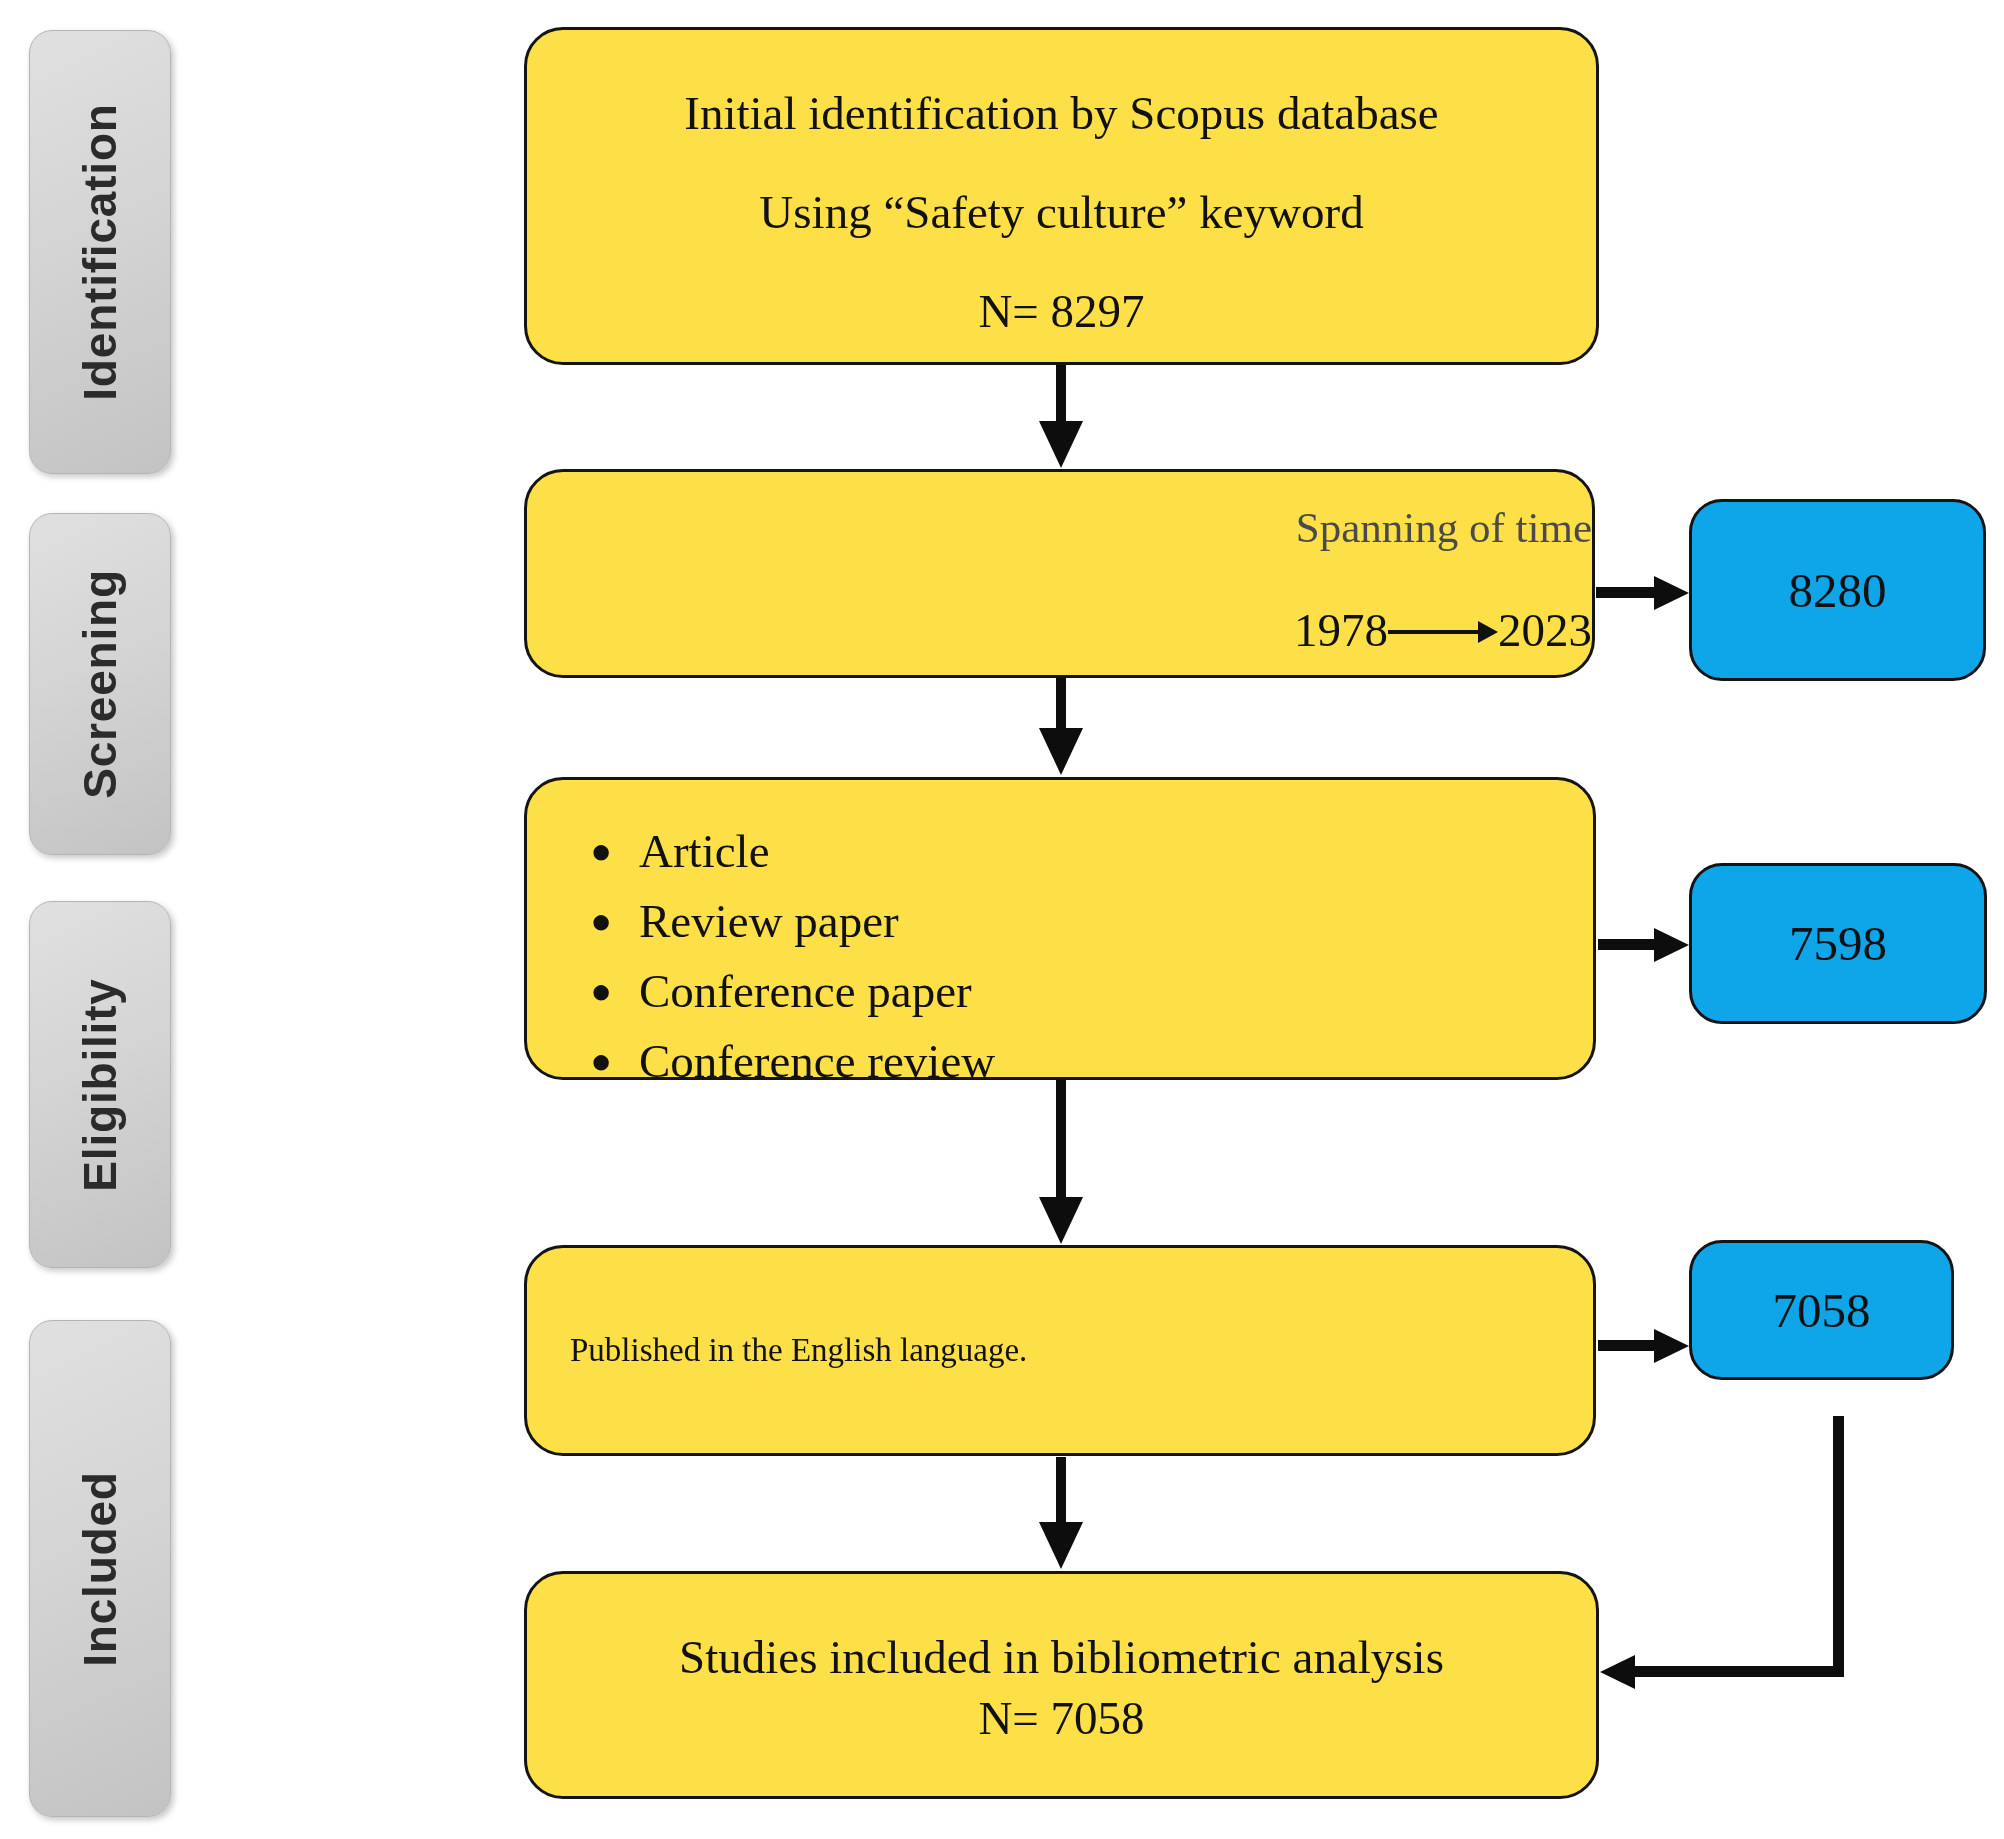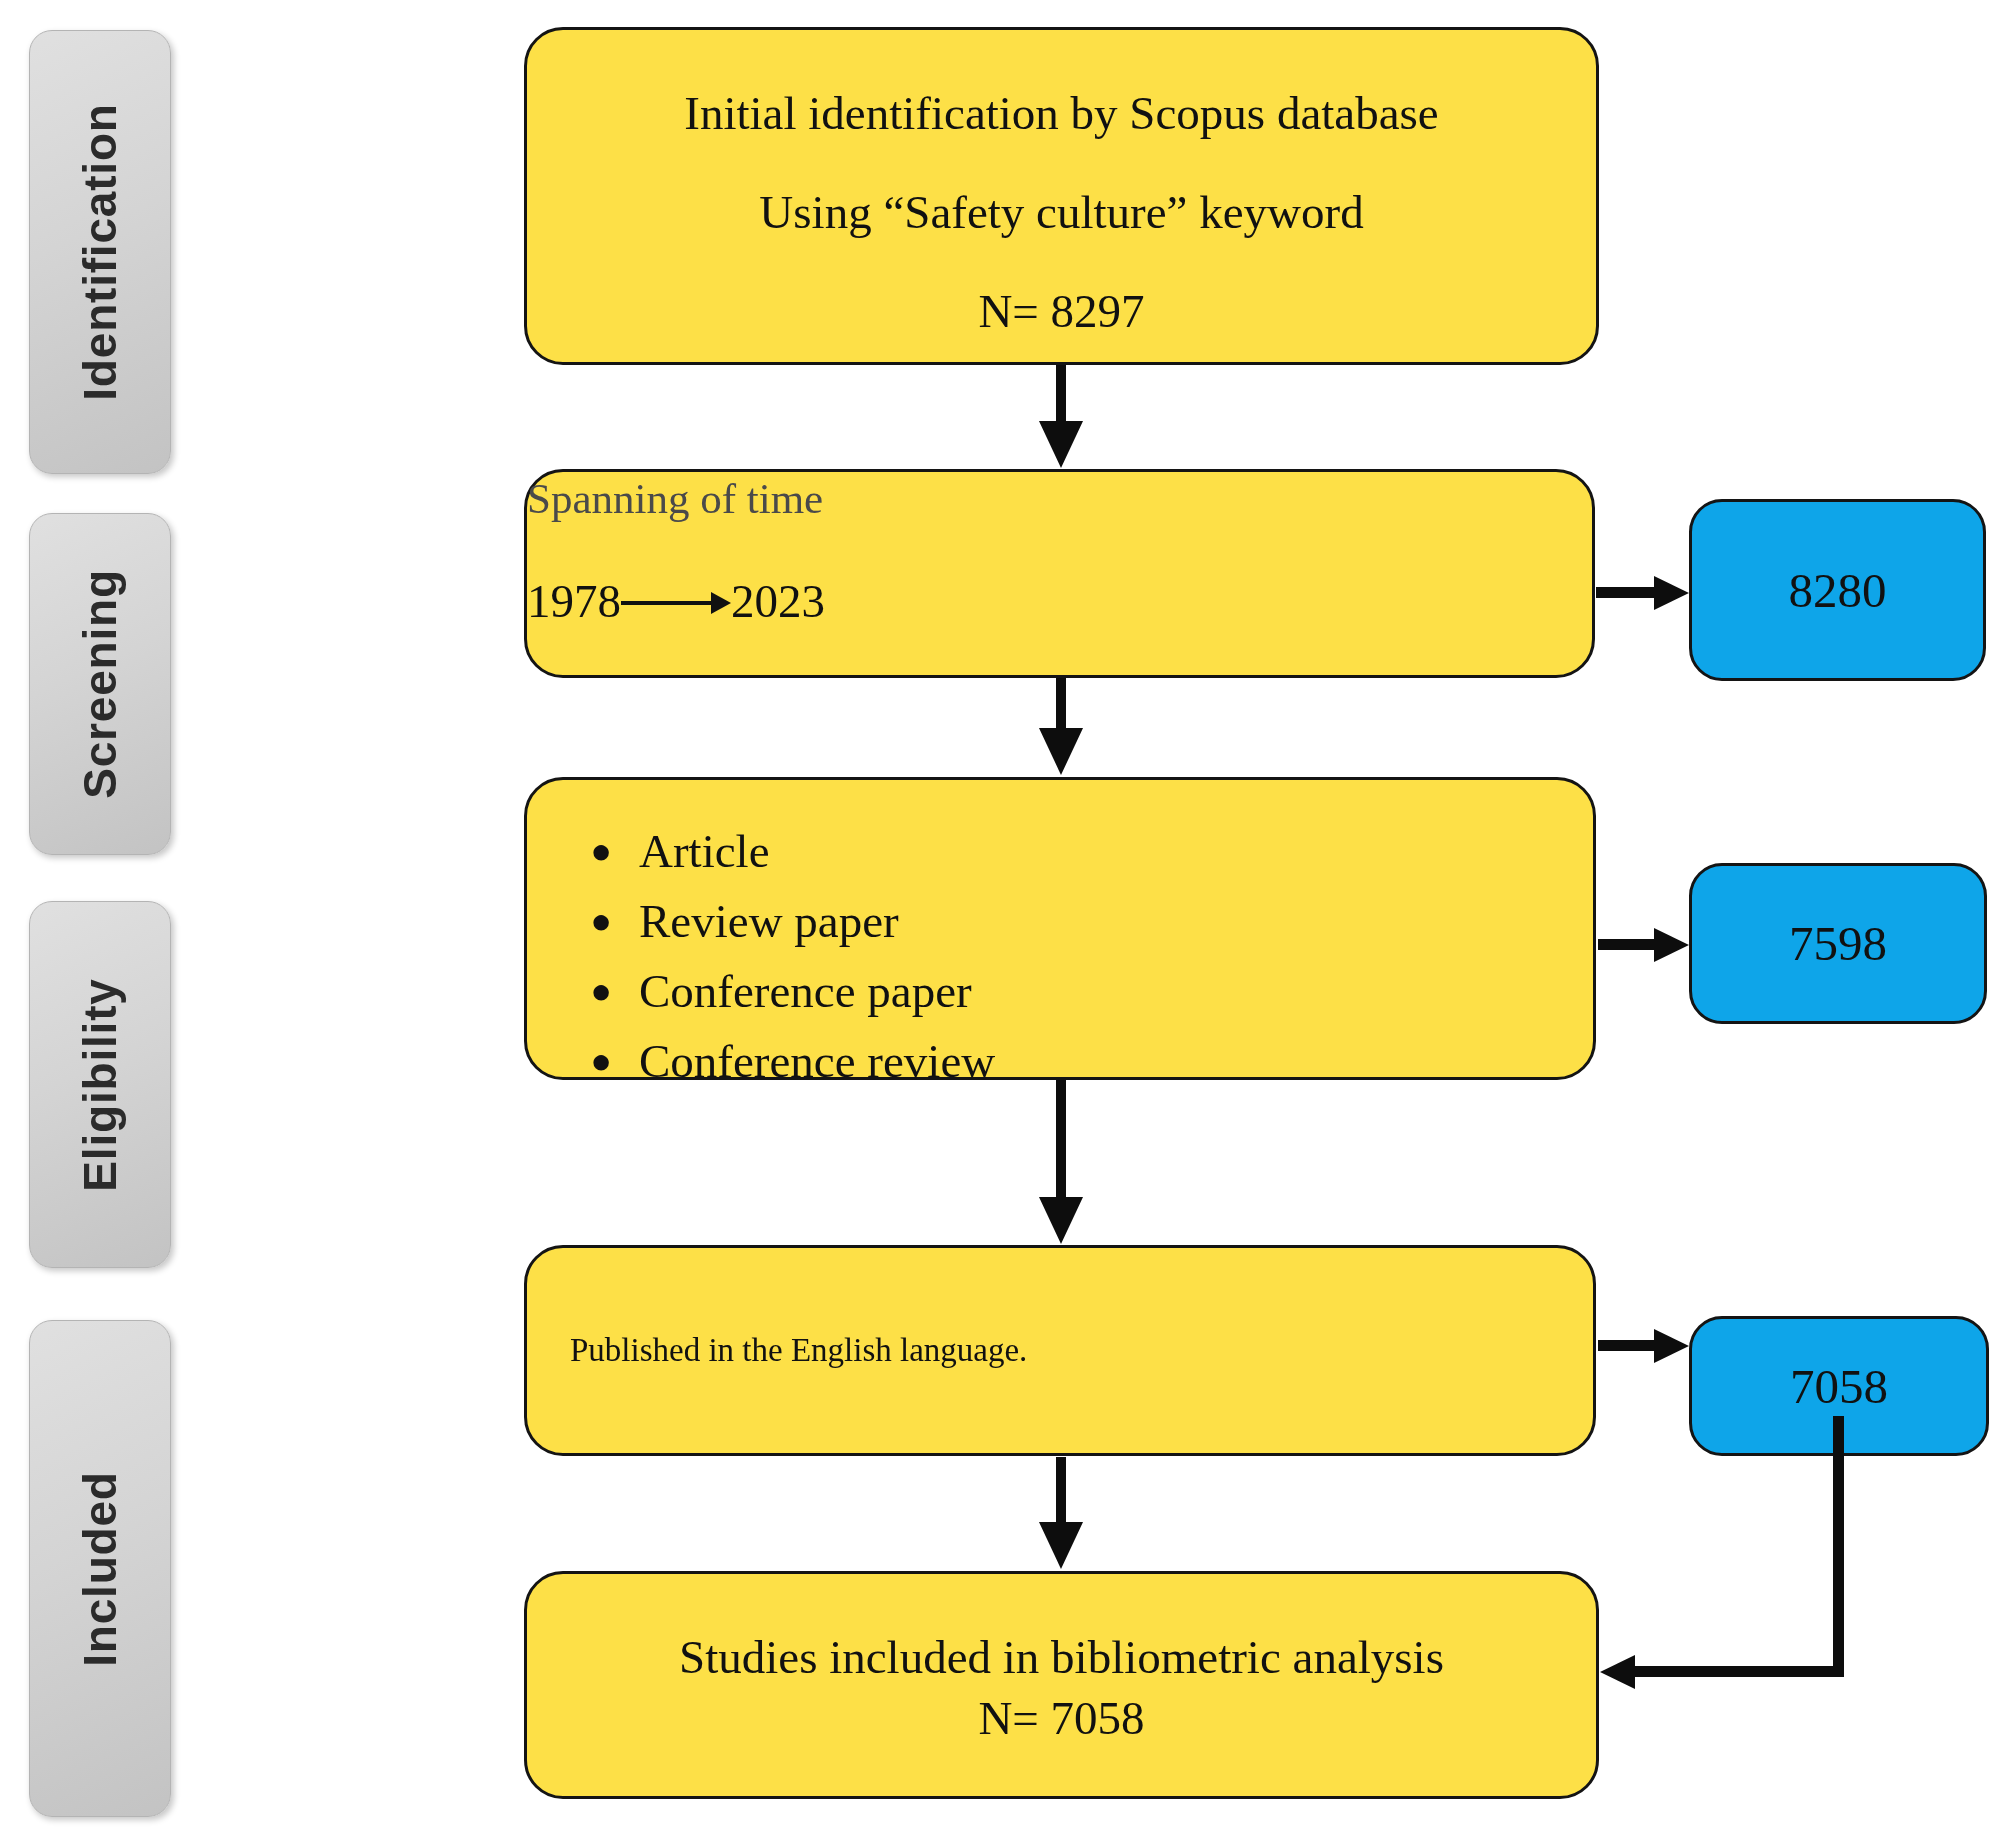--- a/index.html
+++ b/index.html
@@ -50,22 +50,22 @@
   }
   #box-initial {
     left: 524px; top: 26.6px; width: 1075px; height: 338px;
     display: flex; flex-direction: column; align-items: center;
     padding-top: 55px; row-gap: 43px;
   }
   #box-initial .line { font-size: 47px; line-height: 56px; text-align: center; }
 
   #box-timespan {
     left: 524px; top: 469px; width: 1071px; height: 209px;
-    display: flex; flex-direction: column; align-items: flex-start;
-    row-gap: 49px;
+    display: flex; flex-direction: column; align-items: flex-end;
+    padding-top: 29px; row-gap: 49px;
   }
   #box-timespan .span-title { font-size: 43px; line-height: 53px; color: #4a4a4a; }
   .years-row { display: inline-flex; align-items: center; font-size: 47px; }
   .mini-arrow { display: inline-flex; align-items: center; width: 110px; margin-top: 4.6px; }
   .mini-shaft { flex: 1; height: 3.8px; background: #111111; }
   .mini-head {
     width: 0; height: 0;
     border-top: 11.4px solid transparent;
     border-bottom: 11.4px solid transparent;
     border-left: 20.5px solid #111111;
@@ -97,21 +97,21 @@
     position: absolute;
     background: #0ea5e9;
     border: 3px solid #141414;
     border-radius: 33px;
     box-sizing: border-box;
     display: flex; align-items: center; justify-content: center;
     font-size: 49px;
   }
   #count-timespan { left: 1689px; top: 499px;  width: 297px; height: 182px; }
   #count-doctypes { left: 1689px; top: 863px; width: 298px; height: 161px; }
-  #count-language { left: 1689px; top: 1316px; width: 300px; height: 140px; }
+  #count-language { left: 1689px; top: 1240px; width: 265px; height: 140px; }
 
   
   .arrow-down {
     position: absolute; width: 44px;
     display: flex; flex-direction: column; align-items: center;
   }
   .arrow-down .shaft { width: 10px; flex: 1; background: #0d0d0d; }
   .arrow-down .head {
     width: 0; height: 0;
     border-left: 22px solid transparent;

